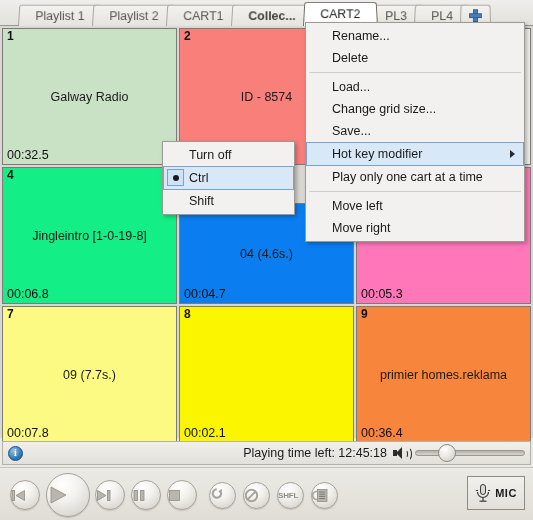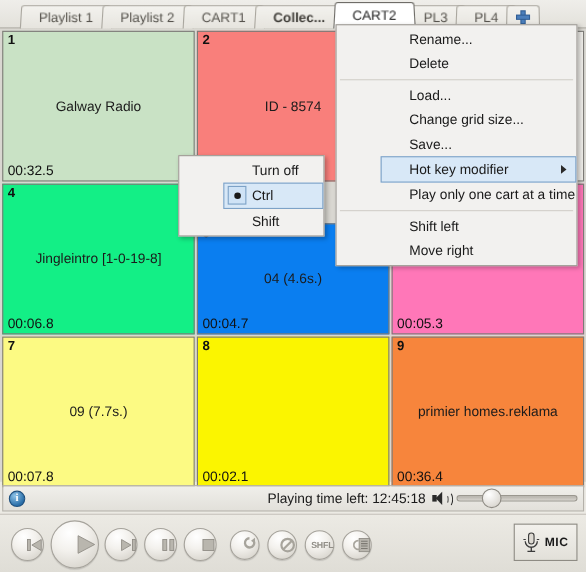--- a/index.html
+++ b/index.html
@@ -231,21 +231,21 @@
     box-sizing: border-box;
   }
   .tbtn {
     position: absolute;
     border-radius: 50%;
     background: radial-gradient(circle at 38% 25%, #ffffff 0%, #f3f1ed 40%, #dcd9d2 78%, #c3c0b8 100%);
     border: 1px solid #a6a39c;
     box-sizing: border-box;
     display: flex;
     align-items: center;
-    justify-content: flex-end;
+    justify-content: flex-start;
     cursor: pointer;
     box-shadow: 0 1px 1px rgba(0,0,0,0.14);
   }
   .glyph { fill: #b9b6ae; stroke: #8f8c85; stroke-width: 0.8; }
   .micbtn {
     position: absolute;
     right: 8px; top: 8px;
     width: 58px; height: 34px;
     background: linear-gradient(#f2f0ec, #e2e0d9);
     border: 1px solid #8e8b84;
@@ -279,21 +279,20 @@
     position: relative;
     height: 22px;
     display: flex;
     align-items: center;
     padding-left: 26px;
     padding-right: 18px;
     font-size: 12.5px;
     color: #1a1a1a;
     white-space: nowrap;
     cursor: pointer;
-    margin-left: 40px;
   }
   .menu-main .mi { padding-left: 26px; }
   .mi.sel {
     background: #d8e8f7;
     border: 1px solid #7da2c7;
     padding-left: 25px;
     height: 22px;
   }
   .mi .arrow {
     position: absolute;
@@ -544,18 +543,18 @@
   </div>
   <div class="mi sel">
     <span>Hot key modifier</span>
     <span class="arrow"></span>
   </div>
   <div class="mi">
     <span>Play only one cart at a time</span>
   </div>
   <div class="msep"></div>
   <div class="mi">
-    <span>Shift left</span>
+    <span>Move left</span>
   </div>
   <div class="mi">
     <span>Move right</span>
   </div>
 </div>
 
 </body></html>

